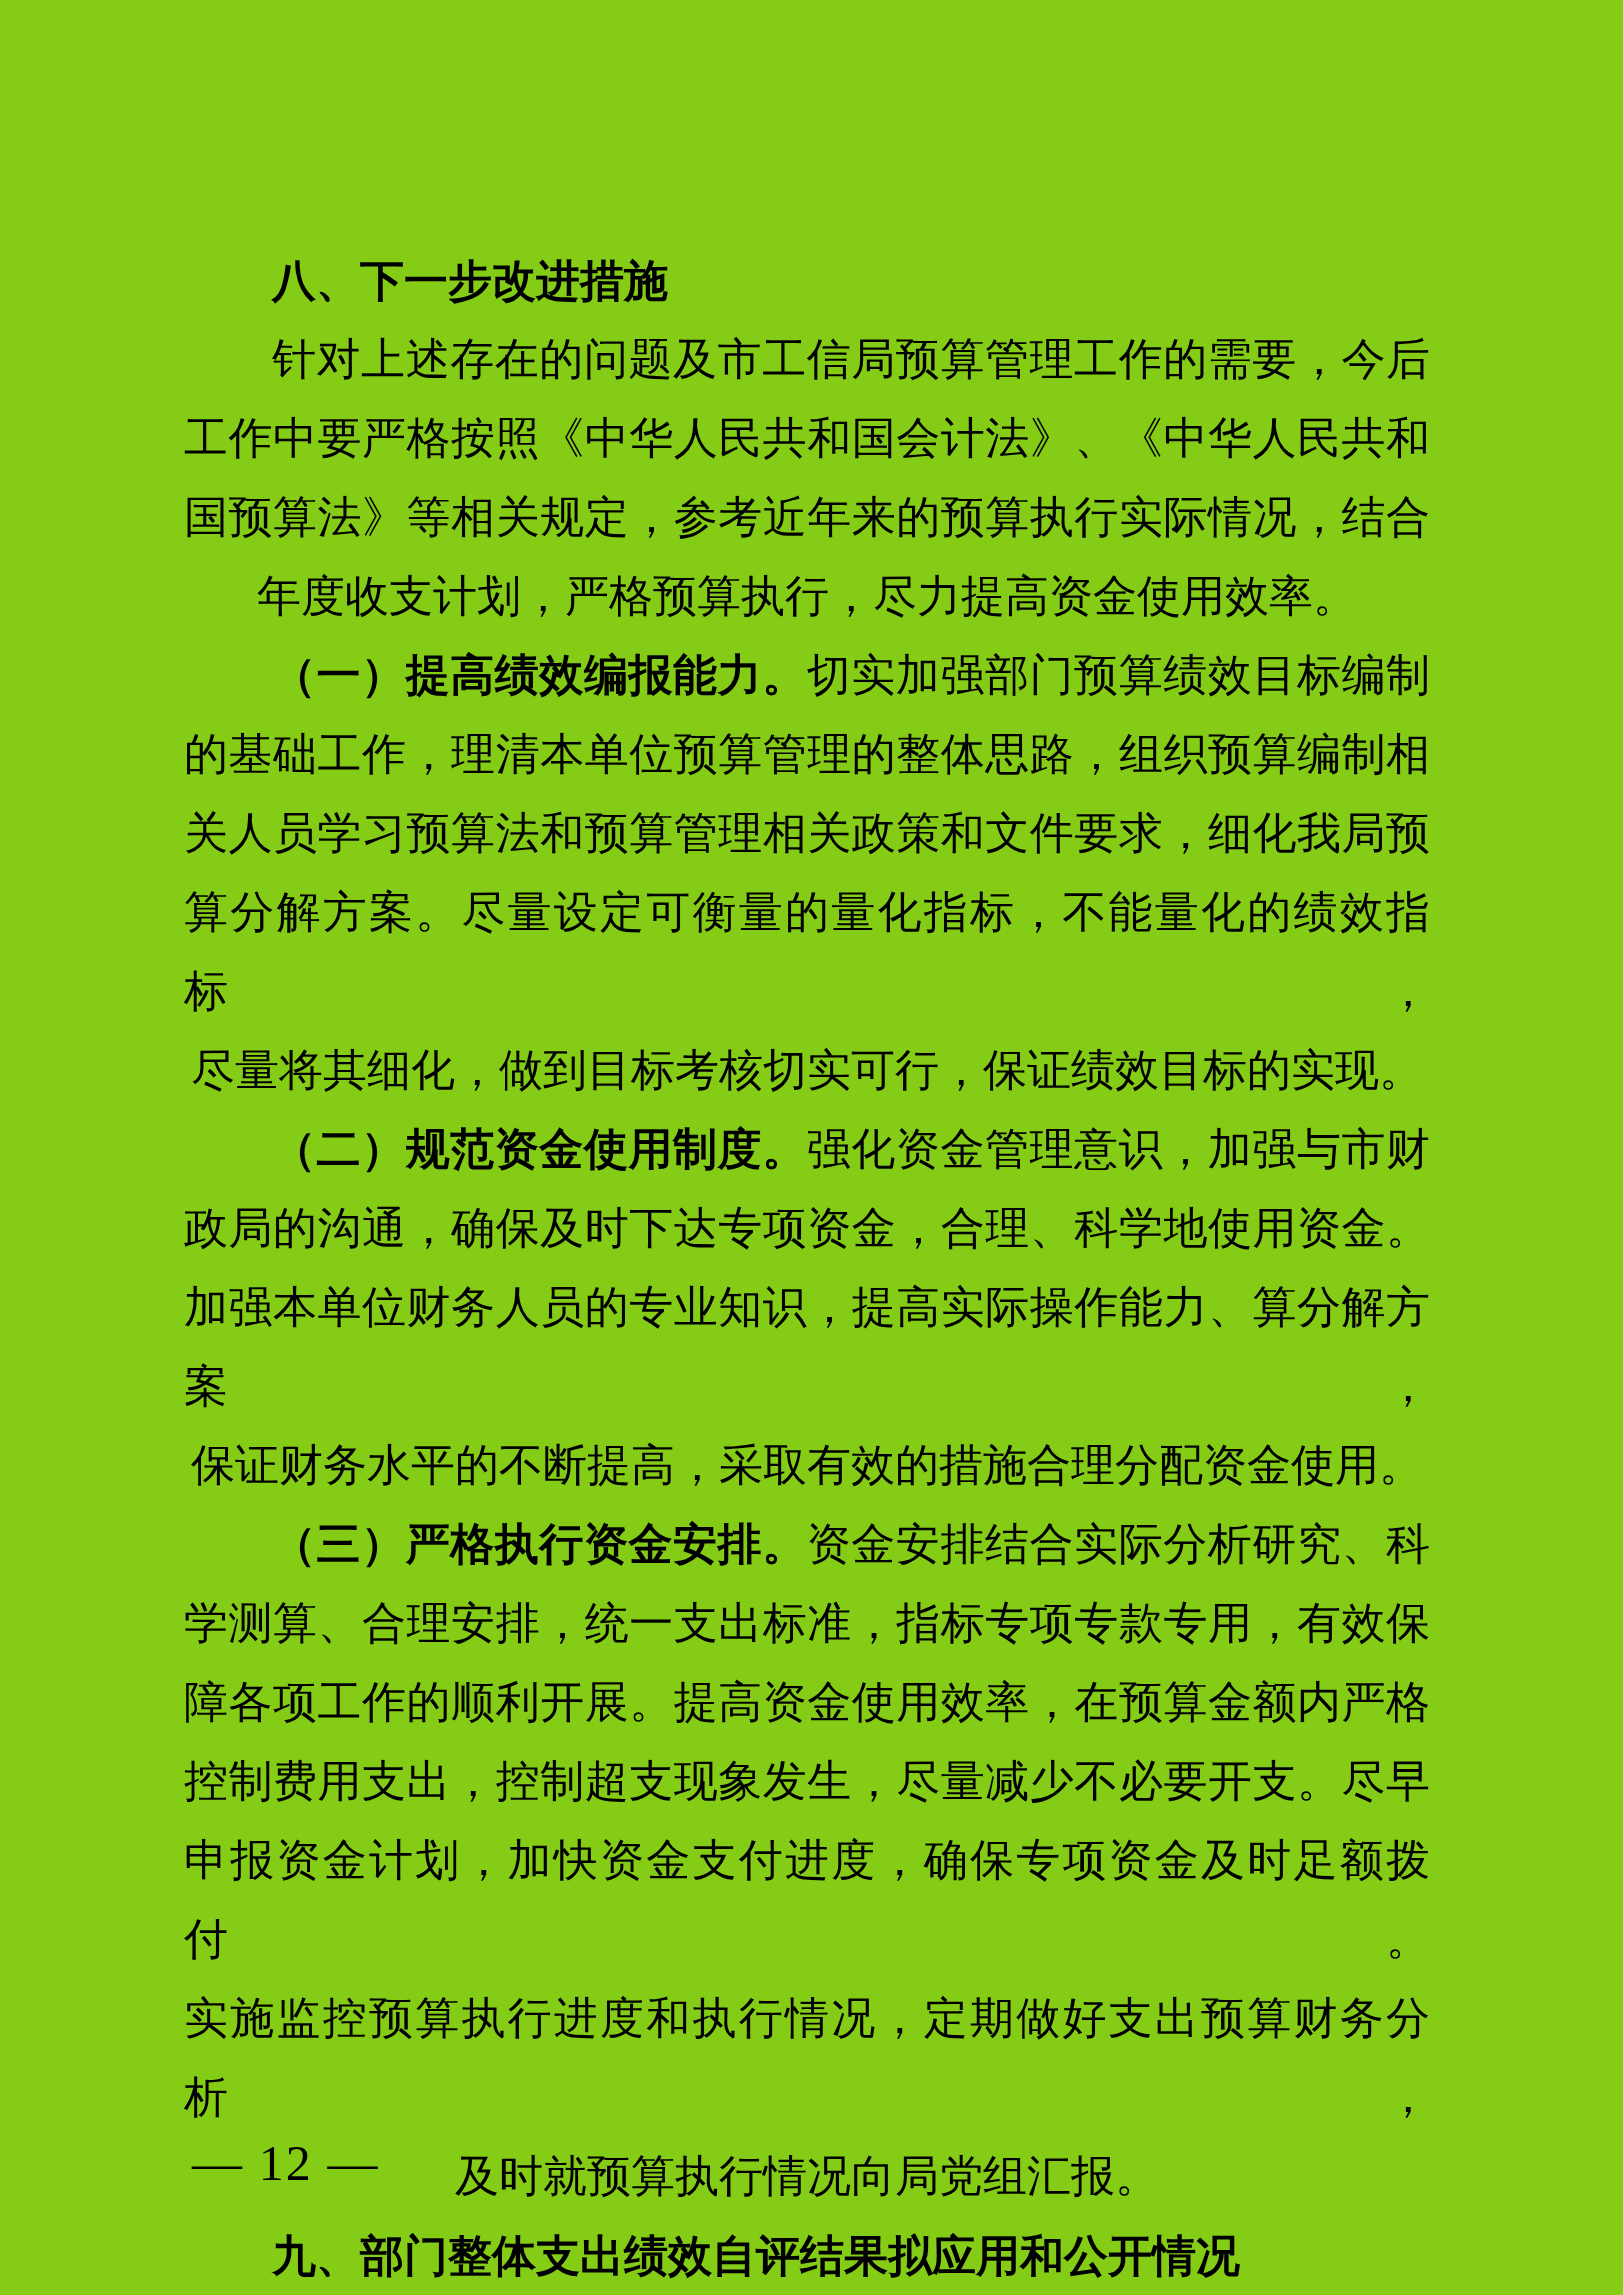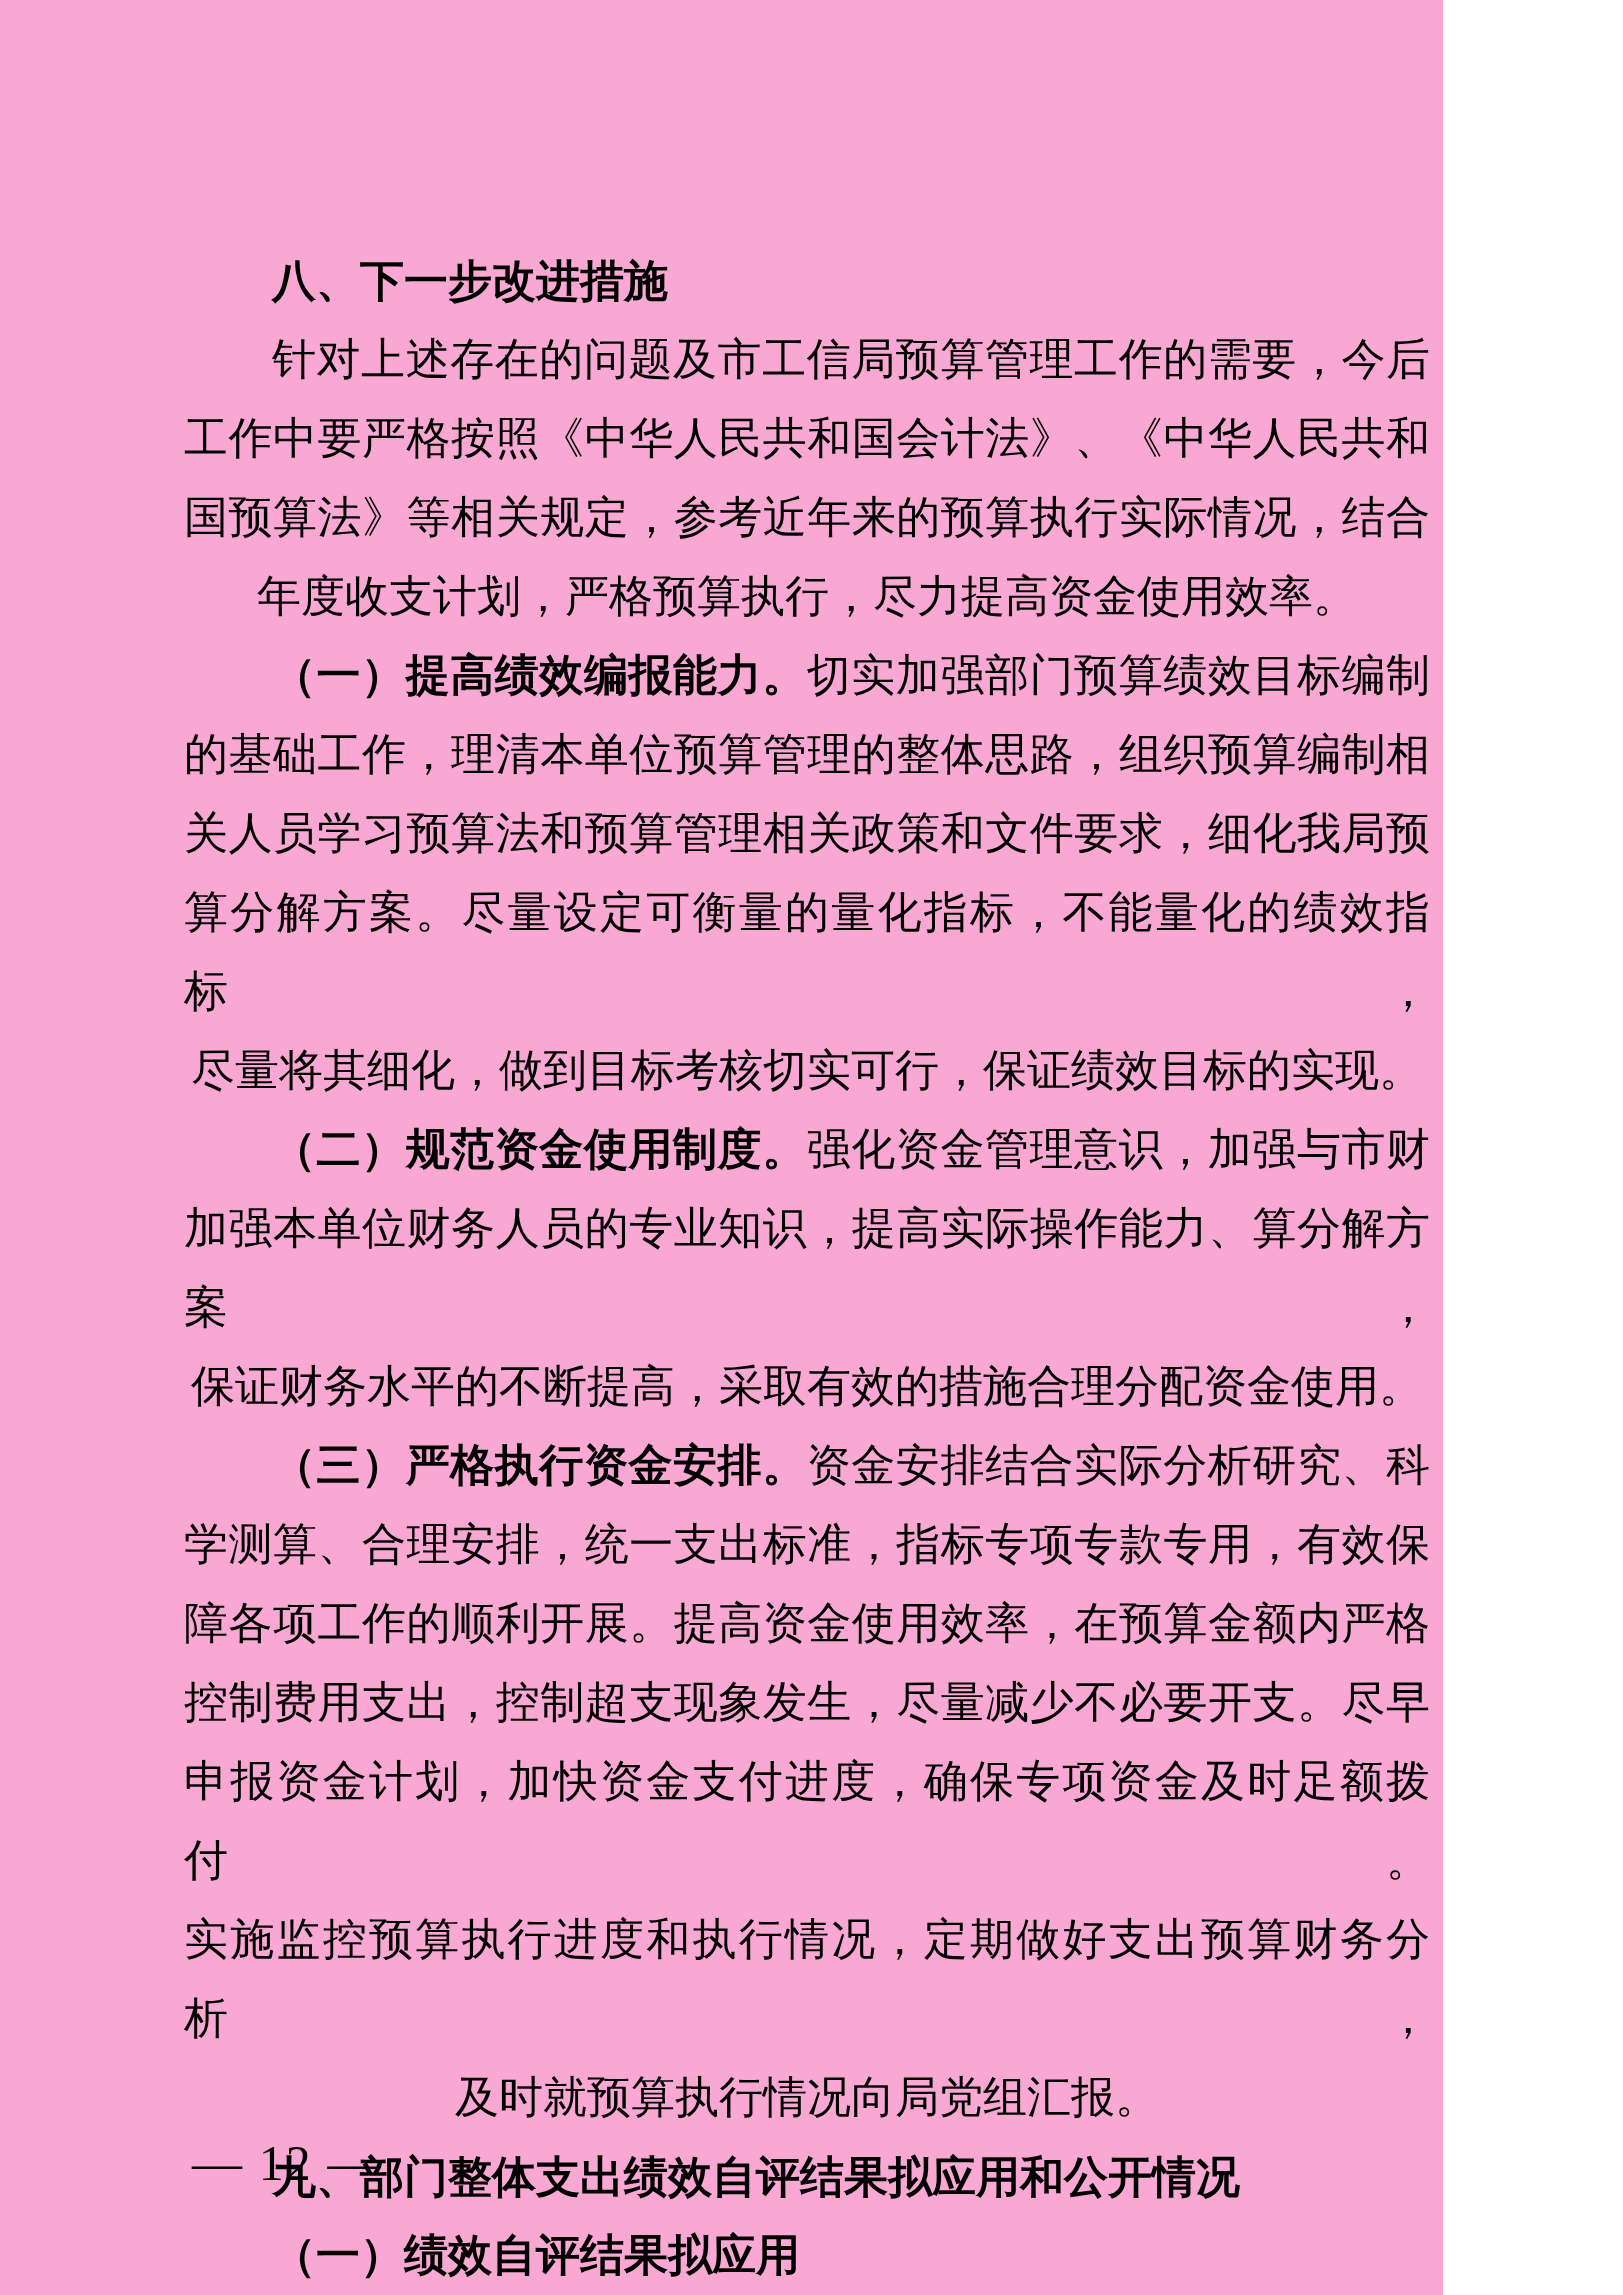--- a/index.html
+++ b/index.html
@@ -1,20 +1,20 @@
 <!DOCTYPE html>
 <html style="font-size:8.2px"><head>
 <meta charset="utf-8">
 <style>
   html, body { margin: 0; padding: 0; background: #ffffff; }
   .page {
     position: relative;
-    width: 1443px;
+    width: 1623px;
     height: 2295px;
-    background: #f9a8d4;
+    background: #84cc16;
     color: #000000;
     font-family: "Liberation Serif", serif;
     overflow: hidden;
   }
   .content {
     position: absolute;
     left: 184px;
     top: 241px;
     width: 1246px;
     font-size: 44px;
@@ -73,20 +73,21 @@
       <div class="line">的基础工作，理清本单位预算管理的整体思路，组织预算编制相</div>
       <div class="line">关人员学习预算法和预算管理相关政策和文件要求，细化我局预</div>
       <div class="line">算分解方案。尽量设定可衡量的量化指标，不能量化的绩效指标，</div>
       <div class="line-last">尽量将其细化，做到目标考核切实可行，保证绩效目标的实现。</div>
     </div>
 
     <div>
       <div class="line indent">
         <span class="lead">（二）规范资金使用制度。</span><span>强化资金管理意识，加强与市财</span>
       </div>
+      <div class="line">政局的沟通，确保及时下达专项资金，合理、科学地使用资金。</div>
       <div class="line">加强本单位财务人员的专业知识，提高实际操作能力、算分解方案，</div>
       <div class="line-last">保证财务水平的不断提高，采取有效的措施合理分配资金使用。</div>
     </div>
 
     <div>
       <div class="line indent">
         <span class="lead">（三）严格执行资金安排。</span><span>资金安排结合实际分析研究、科</span>
       </div>
       <div class="line">学测算、合理安排，统一支出标准，指标专项专款专用，有效保</div>
       <div class="line">障各项工作的顺利开展。提高资金使用效率，在预算金额内严格</div>

